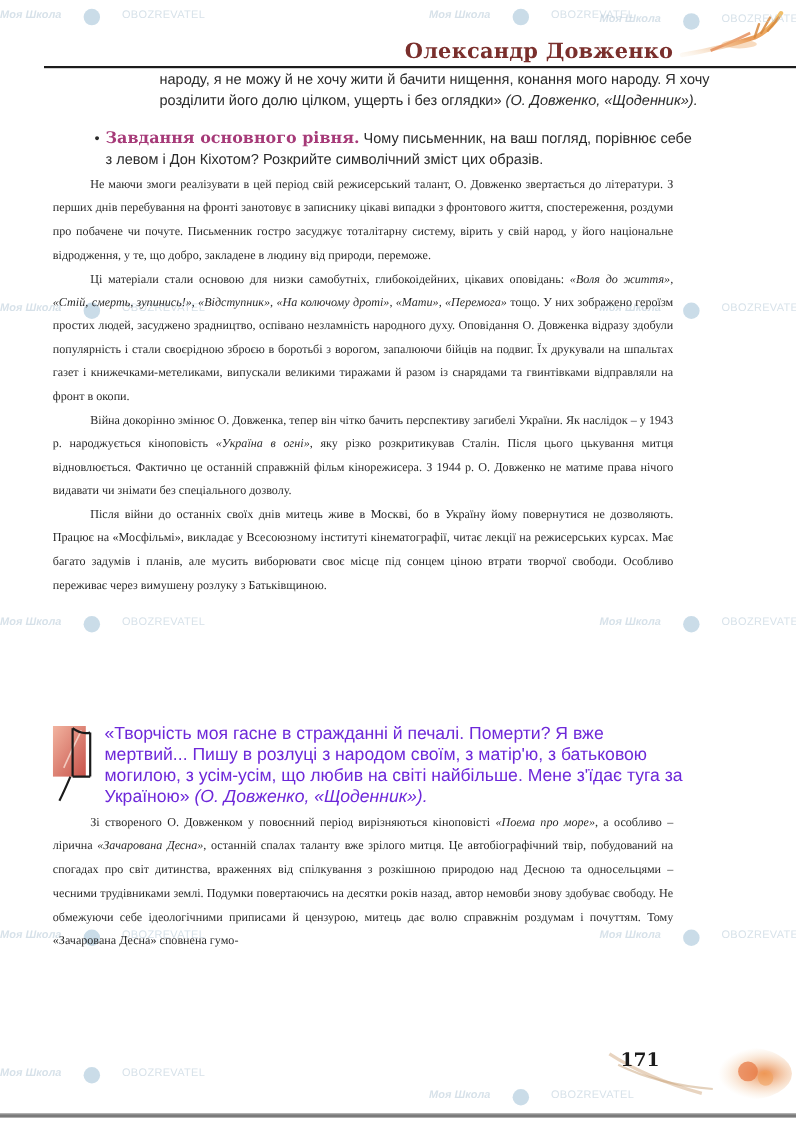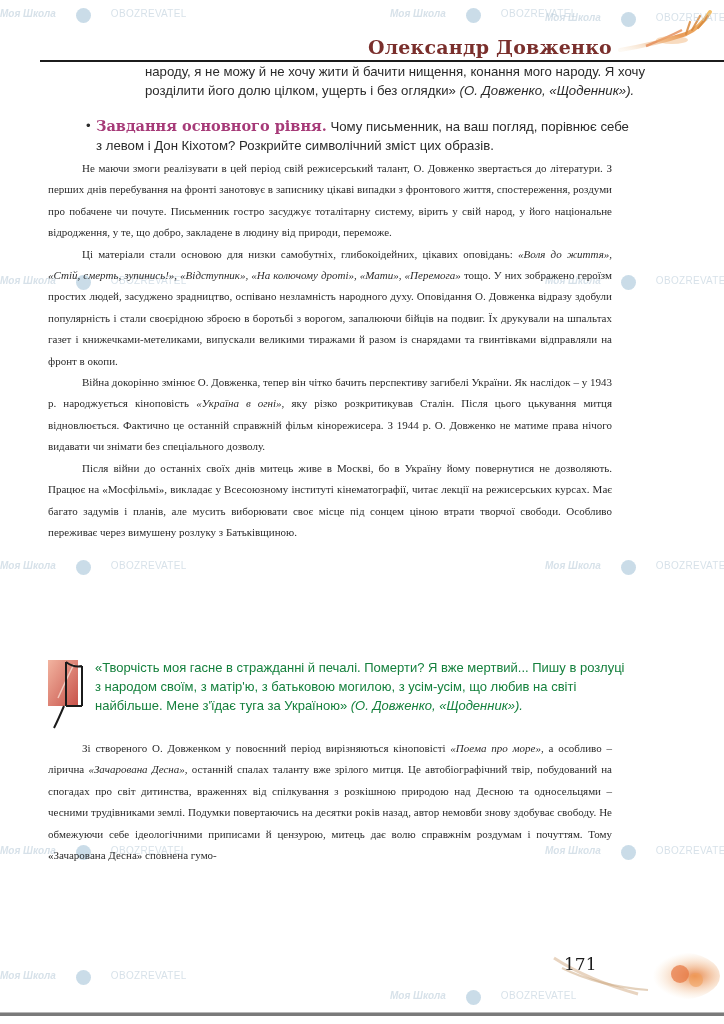--- a/index.html
+++ b/index.html
@@ -38,27 +38,27 @@
     }
     .body-text p { text-indent: 34px; }
     .body-text i { font-style: italic; margin-top: 33px; }
 
     .diary {
       position: absolute; left: 44px; top: 652px; width: 580px; height: 80px;
     }
     .diary-icon { position: absolute; left: 4px; top: 6px; width: 46px; height: 72px; }
     .diary-text {
       position: absolute; left: 51px; top: 6px; width: 530px;
-      font-family: "Liberation Sans", sans-serif; font-size: 13px; line-height: 19px; color: #15803d;
+      font-family: "Liberation Sans", sans-serif; font-size: 16px; line-height: 19px; color: #6d28d9;
     }
     .diary-text .cite { font-style: italic; }
 
     .page-number {
       position: absolute; left: 564px; top: 954px;
-      font-family: "DejaVu Serif", serif; font-size: 17px; font-weight: normal; color: #1c1c1c;
+      font-family: "DejaVu Serif", serif; font-size: 17px; font-weight: bold; color: #1c1c1c;
     }
     .footer-ornament { position: absolute; left: 548px; top: 950px; width: 176px; height: 52px; }
     .footer-rule { position: absolute; left: 0; right: 0; top: 1012px; height: 4px; background: #7a7a7a; border-top: 1px solid #b8b8b8; }
 
     .watermark {
       position: absolute; font-family: "Liberation Sans", sans-serif;
       font-size: 10px; color: #b7cad8; opacity: 0.55; white-space: nowrap; pointer-events: none;
       display: flex; gap: 20px;
     }
     .watermark .wm-school { font-style: italic; font-weight: bold; }

